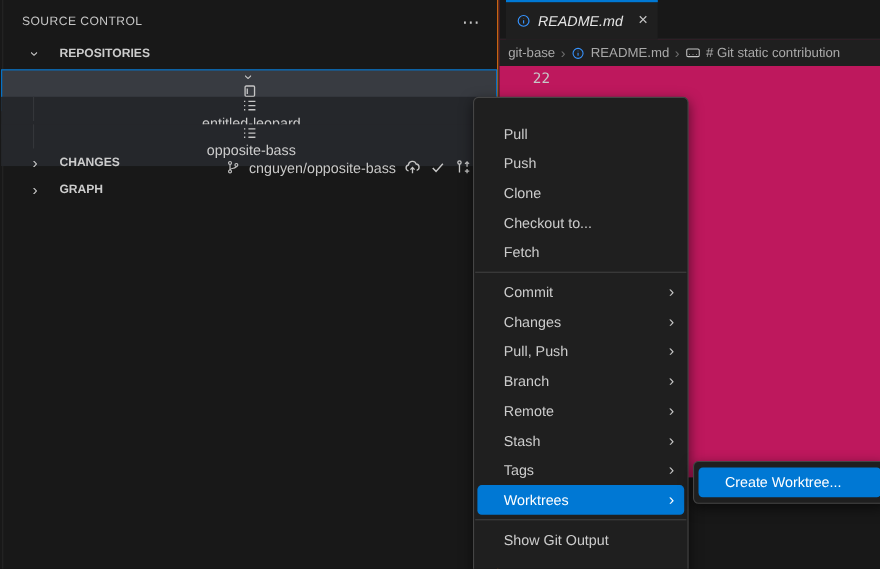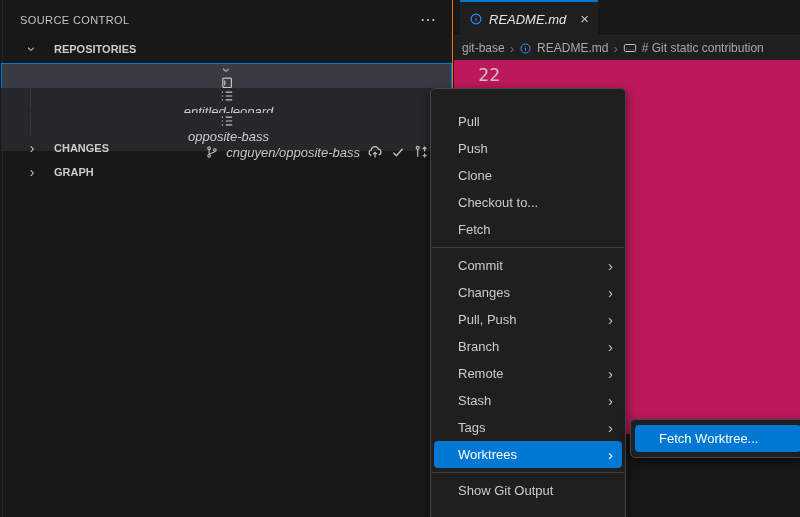--- a/index.html
+++ b/index.html
@@ -13,21 +13,21 @@
   .sc-titlebar{position:absolute;left:0;top:6px;width:453px;height:28px;display:flex;align-items:center;}
   .sc-title{margin-left:20px;font-size:11px;color:#c5c5c5;letter-spacing:.4px;}
   .dots{font-size:16px;color:#c5c5c5;line-height:10px;letter-spacing:1px;}
   .sc-more{margin-left:auto;margin-right:12px;padding:2px 4px;border-radius:4px;cursor:pointer;}
   .sect{position:absolute;left:19px;width:451px;height:22px;display:flex;align-items:center;gap:16px;font-weight:bold;font-size:11px;color:#cccccc;}
   .sect .chev{margin-left:7px;}
   .chev{display:inline-block;width:12px;font-size:14px;font-weight:normal;color:#c5c5c5;text-align:center;line-height:12px;}
   .chev.down{transform:rotate(90deg);}
   .row{position:absolute;left:1px;width:451px;height:38px;display:flex;align-items:center;box-sizing:border-box;flex-direction:column;}
   .row-main{top:63px;background:#383b41;border:1px solid #0078d4;}
-  .row-child{background:#25272b;font-style:italic;}
+  .row-child{background:#25272b;}
   .row-child::before{content:"";position:absolute;left:29px;top:0;width:1px;height:22px;background:#34363a;}
   #row-entitled{top:88px;}
   #row-opposite{top:113px;}
   .row-label{margin-left:4px;white-space:nowrap;}
   .rgt{margin-left:auto;display:flex;align-items:center;gap:7px;padding-right:0;}
   .remote{white-space:nowrap;color:#c8c8c8;}
   .branch-label{display:flex;align-items:center;gap:3px;margin-right:4px;}
   .more-box{background:rgba(100,104,106,.35);border-radius:4px;padding:1px 4px;margin-left:2px;}
   .indent1{width:16px;flex:none;}
   .indent2{width:46px;flex:none;}
@@ -35,21 +35,21 @@
   .editor{position:absolute;left:454px;top:0;width:346px;height:434px;background:#be185d;}
   .tabbar{position:absolute;left:0;top:0;width:346px;height:36px;background:#181818;border-bottom:1px solid #252526;box-sizing:border-box;}
   .tab{position:absolute;left:6px;top:0;height:36px;width:138px;background:#1f1f1f;border-top:2px solid #0078d4;
        display:flex;align-items:center;gap:6px;padding:0 9px;box-sizing:border-box;}
   .tab-title{font-style:italic;color:#e4e4e4;white-space:nowrap;}
   .tab-close{margin-left:auto;font-size:15px;color:#c5c5c5;line-height:14px;cursor:pointer;}
   .crumbs{position:absolute;left:0;top:36px;width:400px;height:24px;display:flex;align-items:center;gap:5px;
           padding-left:8px;background:#1f1f1f;font-size:12px;color:#a9a9a9;white-space:nowrap;}
   .crumb-sep{color:#6e6e6e;font-size:13px;}
   .linenum{position:absolute;left:16px;top:64px;width:30px;text-align:right;
-           font-family:"DejaVu Sans Mono",monospace;font-size:18px;color:#c8c8c8;}
+           font-family:"DejaVu Sans Mono",monospace;font-size:13px;color:#c8c8c8;}
   
   .menu{position:absolute;left:430px;top:88px;width:196px;background:#1f1f1f;border:1px solid #454545;
         border-radius:5px;box-shadow:0 4px 12px rgba(0,0,0,.55);padding:19px 0;box-sizing:border-box;z-index:10;}
   .mi{height:27px;margin:0 3px;border-radius:4px;display:flex;align-items:center;
       padding:0 9px 0 24px;color:#cccccc;font-size:13px;cursor:pointer;white-space:nowrap;}
   .mi .arrow{margin-left:auto;font-size:15px;color:#c5c5c5;line-height:1;}
   .mi.hl{background:#0078d4;color:#ffffff;}
   .mi.hl .arrow{color:#ffffff;}
   .sep{height:1px;background:#3f3f3f;margin:4px 1px;}
   .submenu{position:absolute;left:630px;top:419px;width:176px;background:#1f1f1f;border:1px solid #454545;
@@ -316,15 +316,15 @@
       <span class="arrow">›</span>
     </div>
   <div class="sep"></div>
   <div class="mi">
       <span>Show Git Output</span>
     </div>
 </div>
 
 <div class="submenu">
   <div class="mi hl">
-      <span>Fetch Worktree...</span>
+      <span>Create Worktree...</span>
     </div>
 </div>
 
 </body></html>

